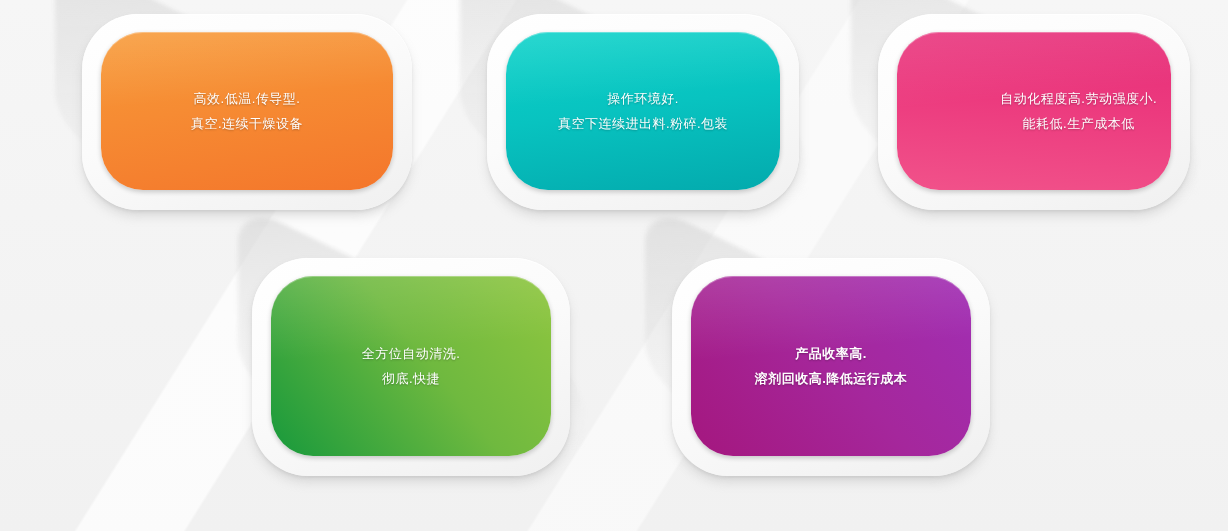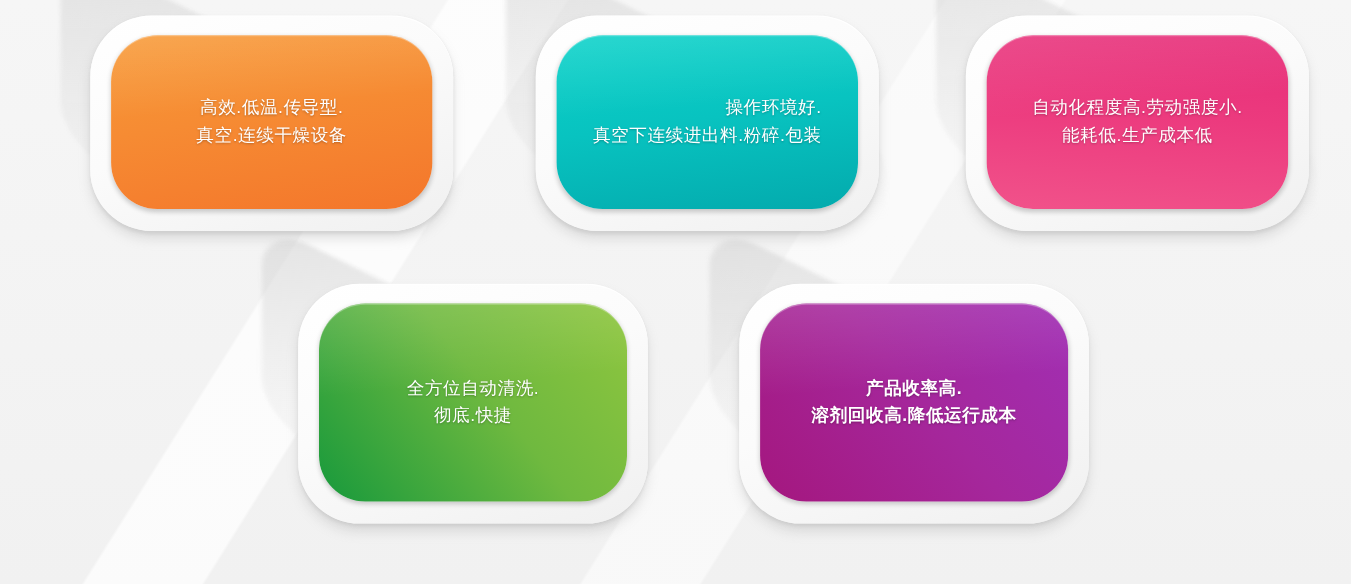--- a/index.html
+++ b/index.html
@@ -80,45 +80,45 @@
     inset: 0;
     border-radius: 42px;
     background: linear-gradient(175deg, rgba(255,255,255,0.13) 0%, rgba(255,255,255,0) 42%);
     pointer-events: none;
   }
 
   .card-text {
     position: relative;
     z-index: 2;
     color: #ffffff;
-    font-size: 16px;
+    font-size: 13px;
     line-height: 25px;
     letter-spacing: 0.5px;
     text-shadow: 0 1px 2px rgba(0,0,0,0.28);
     white-space: pre-line;
     padding: 0 14px;
   }
 
   
   #card-1 { left: 82px;  top: 14px;  width: 330px; height: 196px; }
   #card-2 { left: 487px; top: 14px;  width: 312px; height: 196px; }
   #card-3 { left: 878px; top: 14px;  width: 312px; height: 196px; }
-  #card-4 { left: 271px; top: 258px; width: 318px; height: 218px; }
+  #card-4 { left: 252px; top: 258px; width: 318px; height: 218px; }
   #card-5 { left: 672px; top: 258px; width: 318px; height: 218px; font-weight: bold; }
 
   #shadow-1 { left: 100px; top: 120px; }
   #shadow-2 { left: 505px; top: 120px; }
   #shadow-3 { left: 896px; top: 120px; }
   #shadow-4 { left: 283px; top: 370px; }
   #shadow-5 { left: 690px; top: 370px; }
 
   
   #inner-1 { background: linear-gradient(170deg, #f79a37 0%, #f68b33 45%, #f4762b 100%); }
-  #inner-2 { background: linear-gradient(172deg, #0ad2c9 0%, #08c3c0 48%, #03aaad 100%); text-align: right; }
-  #inner-3 { background: linear-gradient(185deg, #e62d78 0%, #ec3a7e 45%, #f1528a 100%); }
+  #inner-2 { background: linear-gradient(172deg, #0ad2c9 0%, #08c3c0 48%, #03aaad 100%); }
+  #inner-3 { background: linear-gradient(185deg, #e62d78 0%, #ec3a7e 45%, #f1528a 100%); justify-content: flex-end; }
   #inner-4 { background: linear-gradient(232deg, #8fc63f 0%, #6fb93f 45%, #17993c 100%); }
   #inner-5 { background: linear-gradient(230deg, #a12fb4 0%, #a5279c 48%, #a4177e 100%); }
 </style>
 </head>
 <body>
 
 <div id="bg-streaks"></div>
 
 <div class="long-shadow" id="shadow-1"></div>
 <div class="long-shadow" id="shadow-2"></div>

